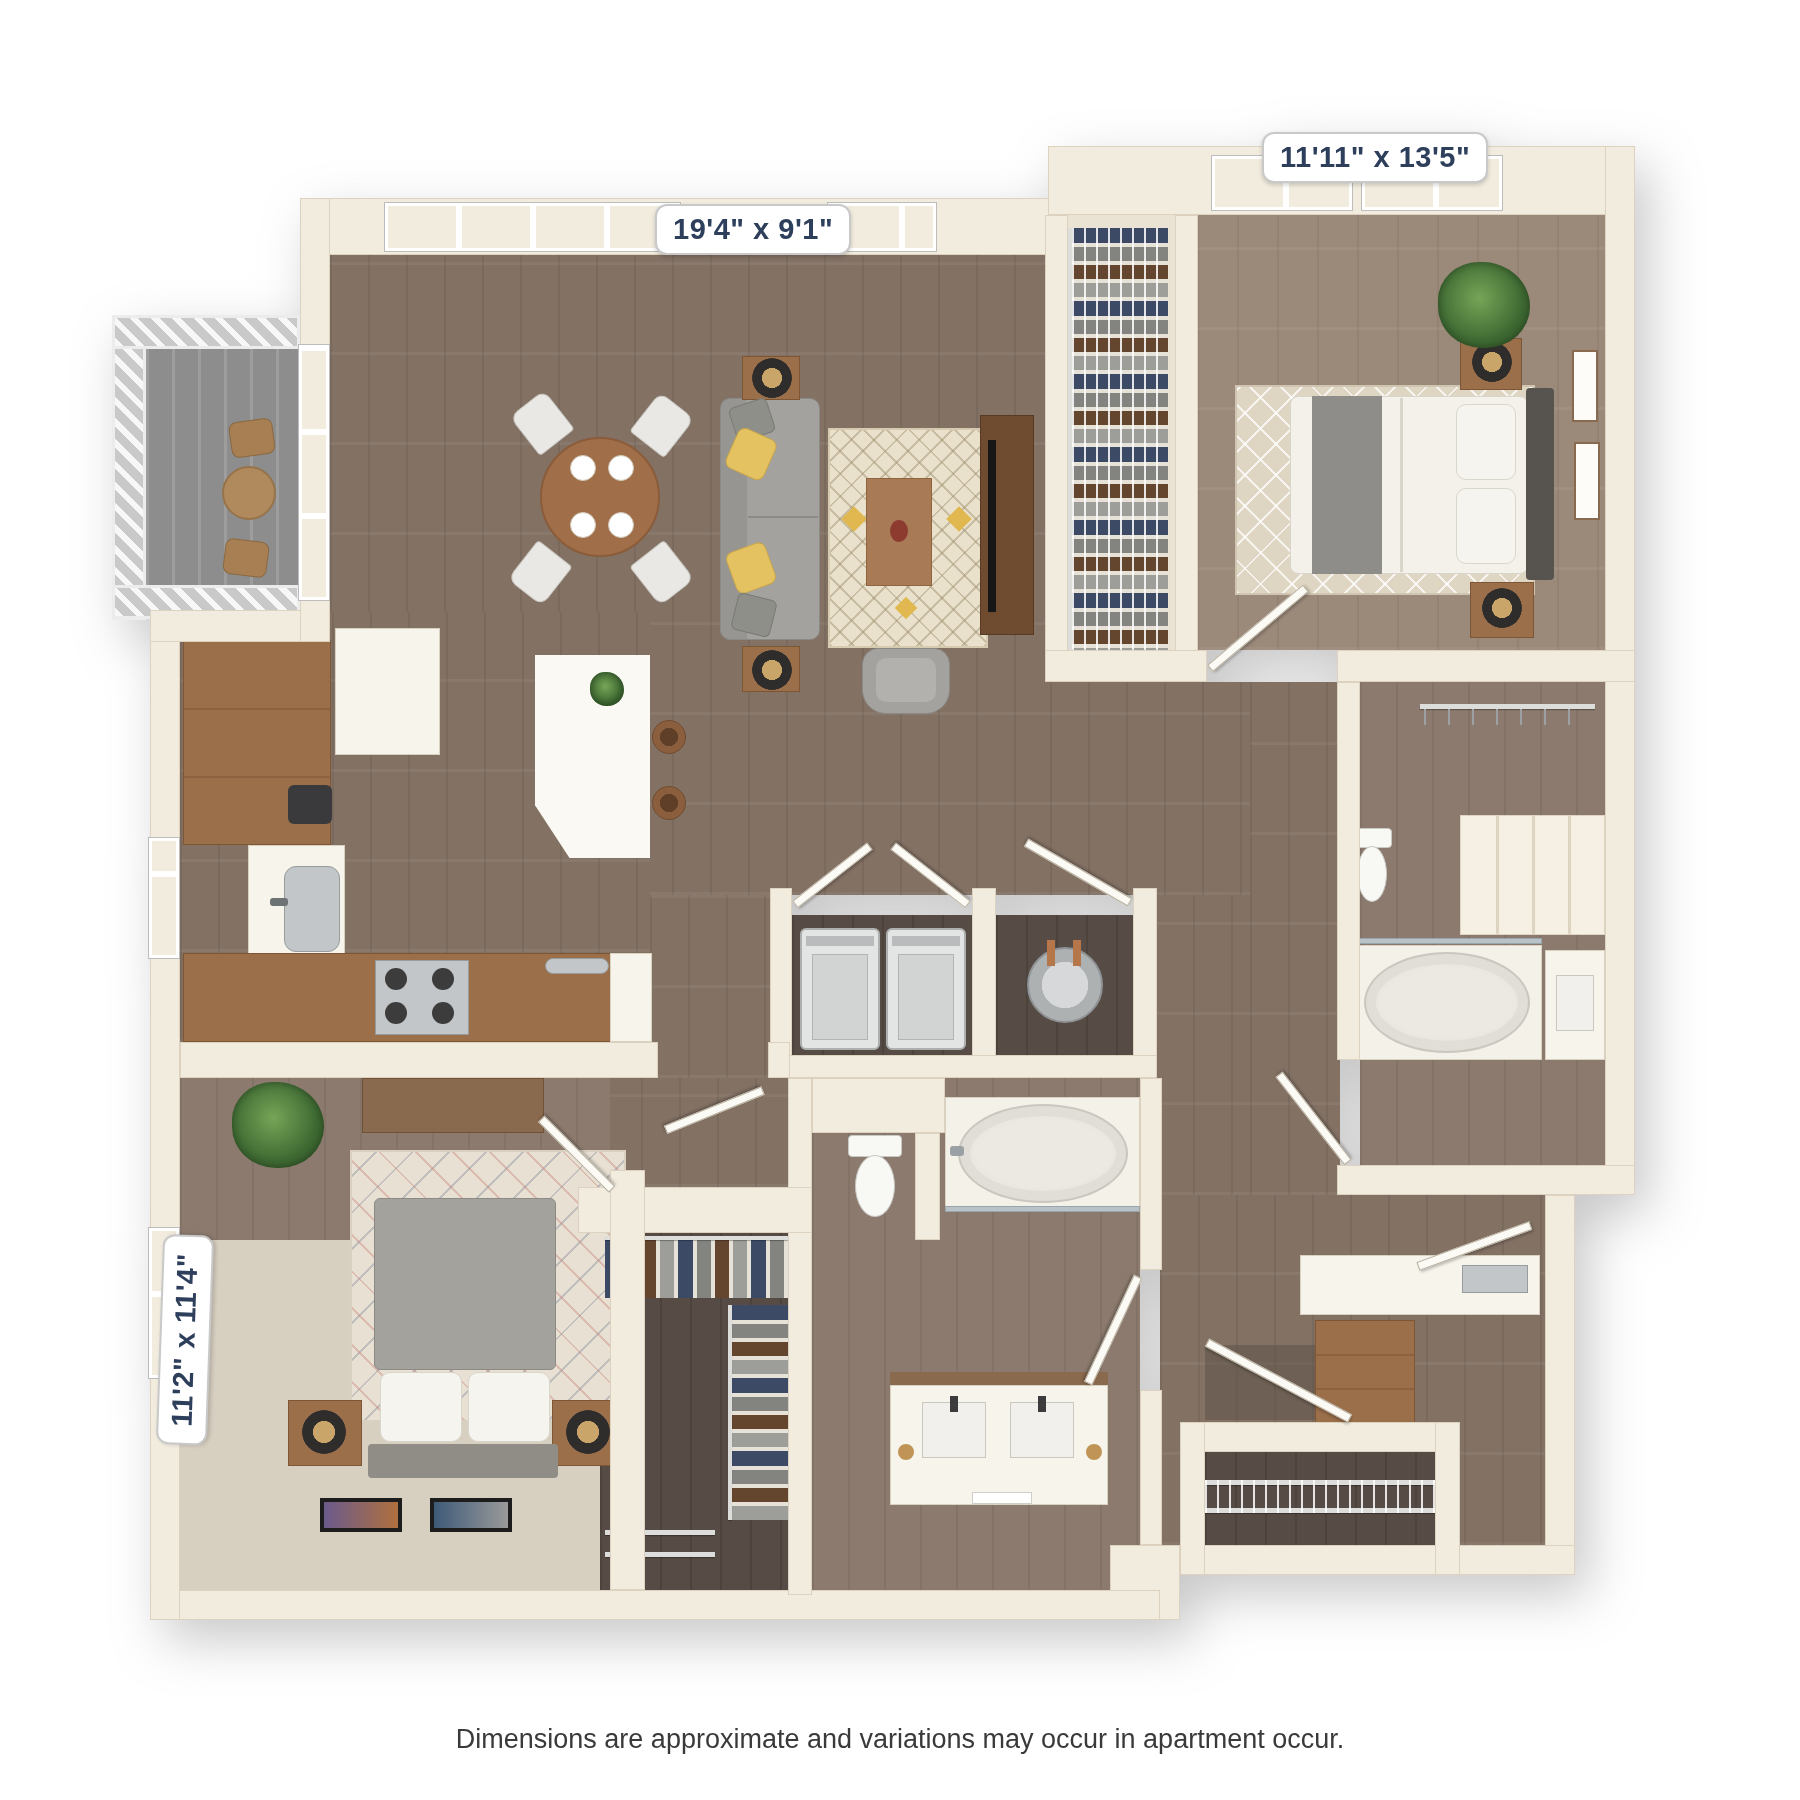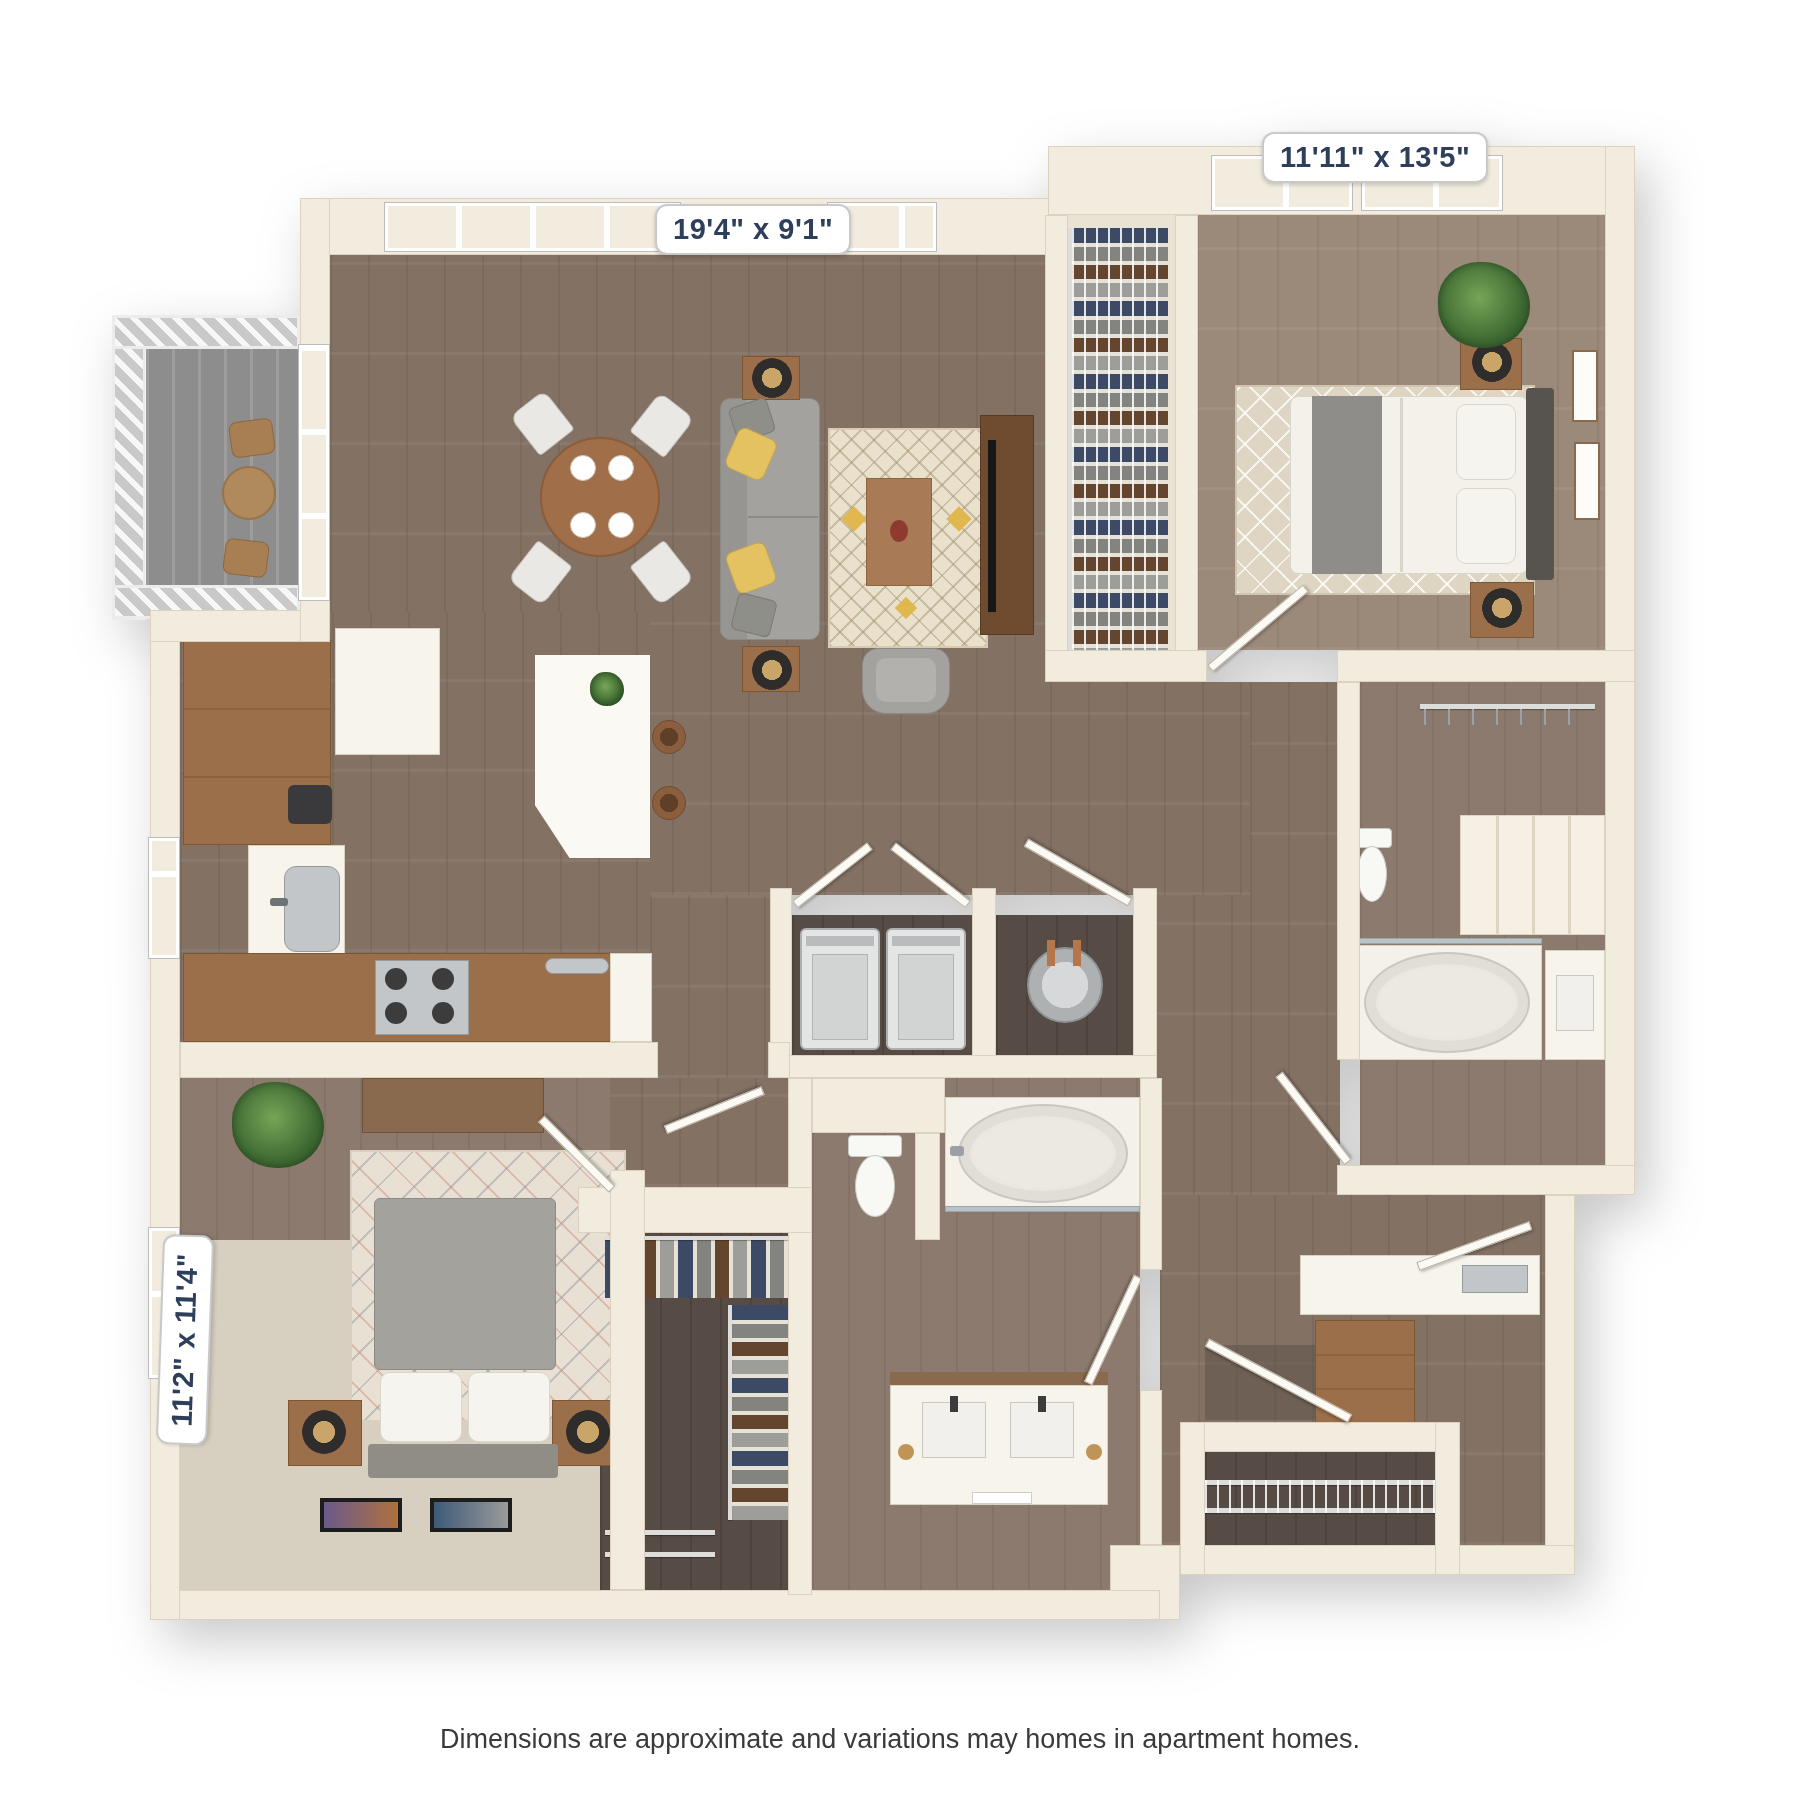--- a/index.html
+++ b/index.html
@@ -282,14 +282,14 @@
   </div>
   <div class="abs dim-pill" style="left:1262px;top:132px;">
     <span>11'11" x 13'5"</span>
   </div>
   <div class="abs dim-pill" style="left:185px;top:1340px;transform:translate(-50%,-50%) rotate(-88deg);">
     <span>11'2" x 11'4"</span>
   </div>
 
 </div>
 
-<div class="disclaimer">Dimensions are approximate and variations may homes in apartment homes.</div>
+<div class="disclaimer">Dimensions are approximate and variations may occur in apartment occur.</div>
 </div>
 
 </body></html>

